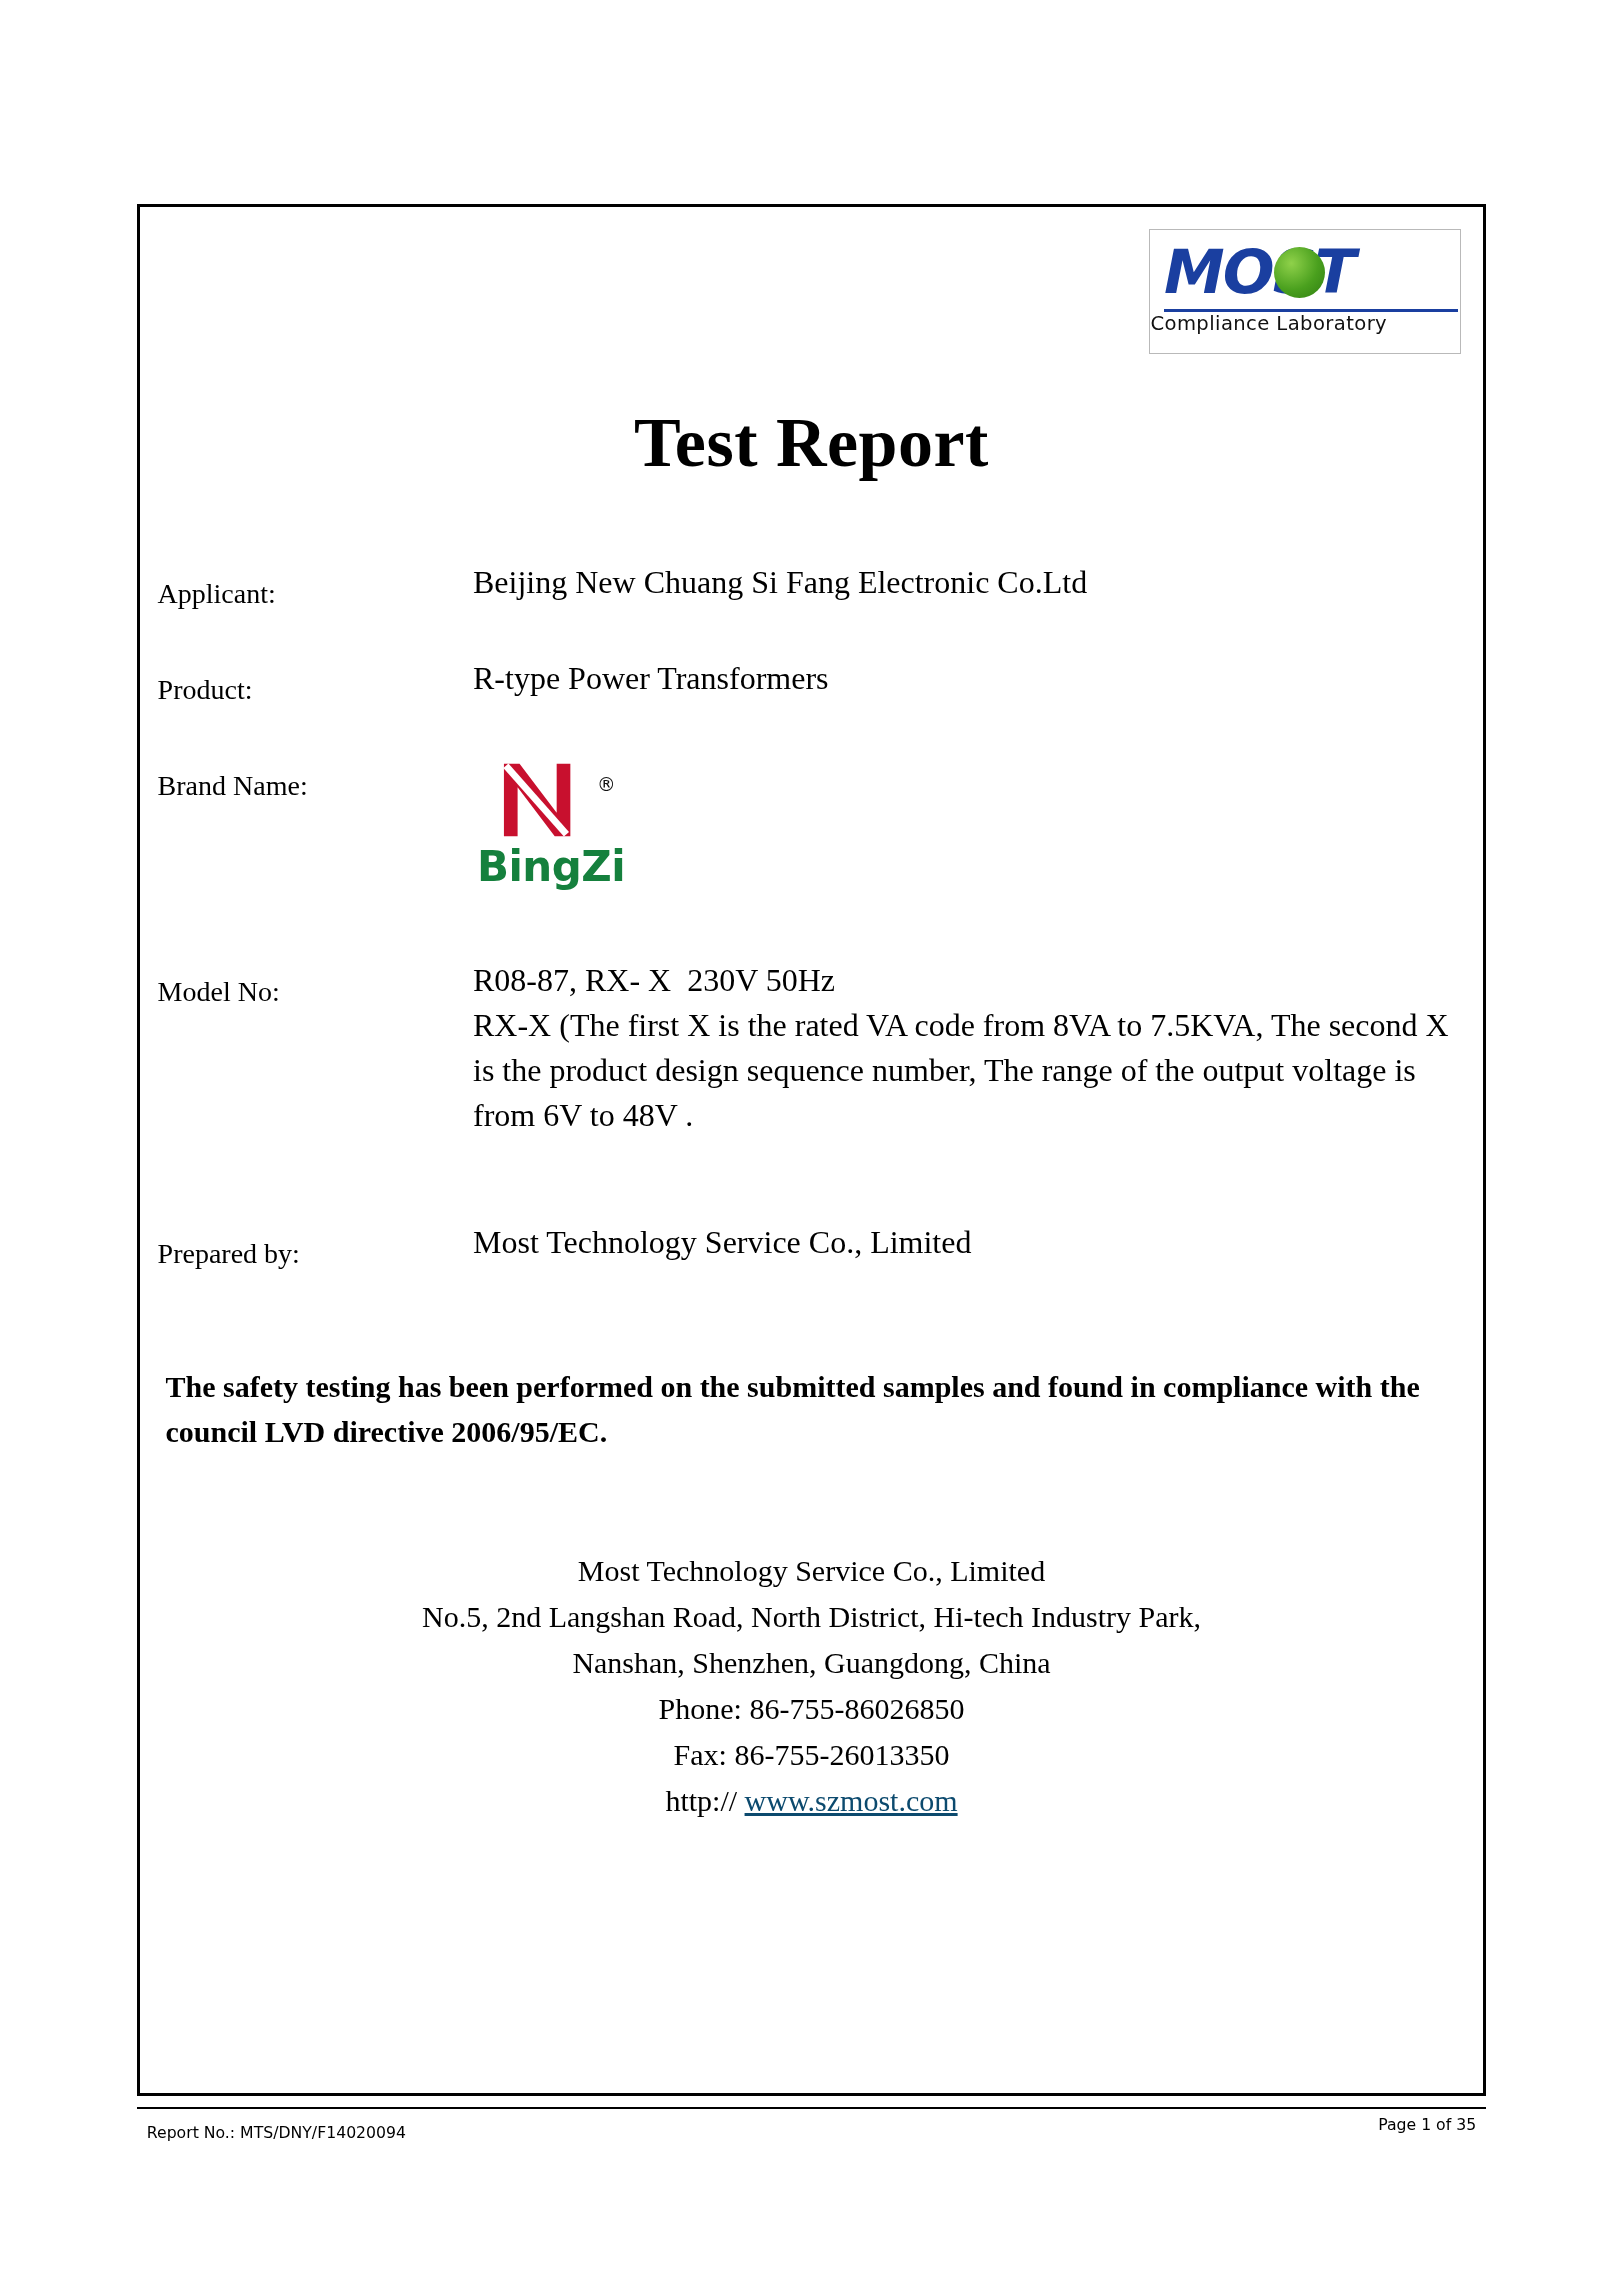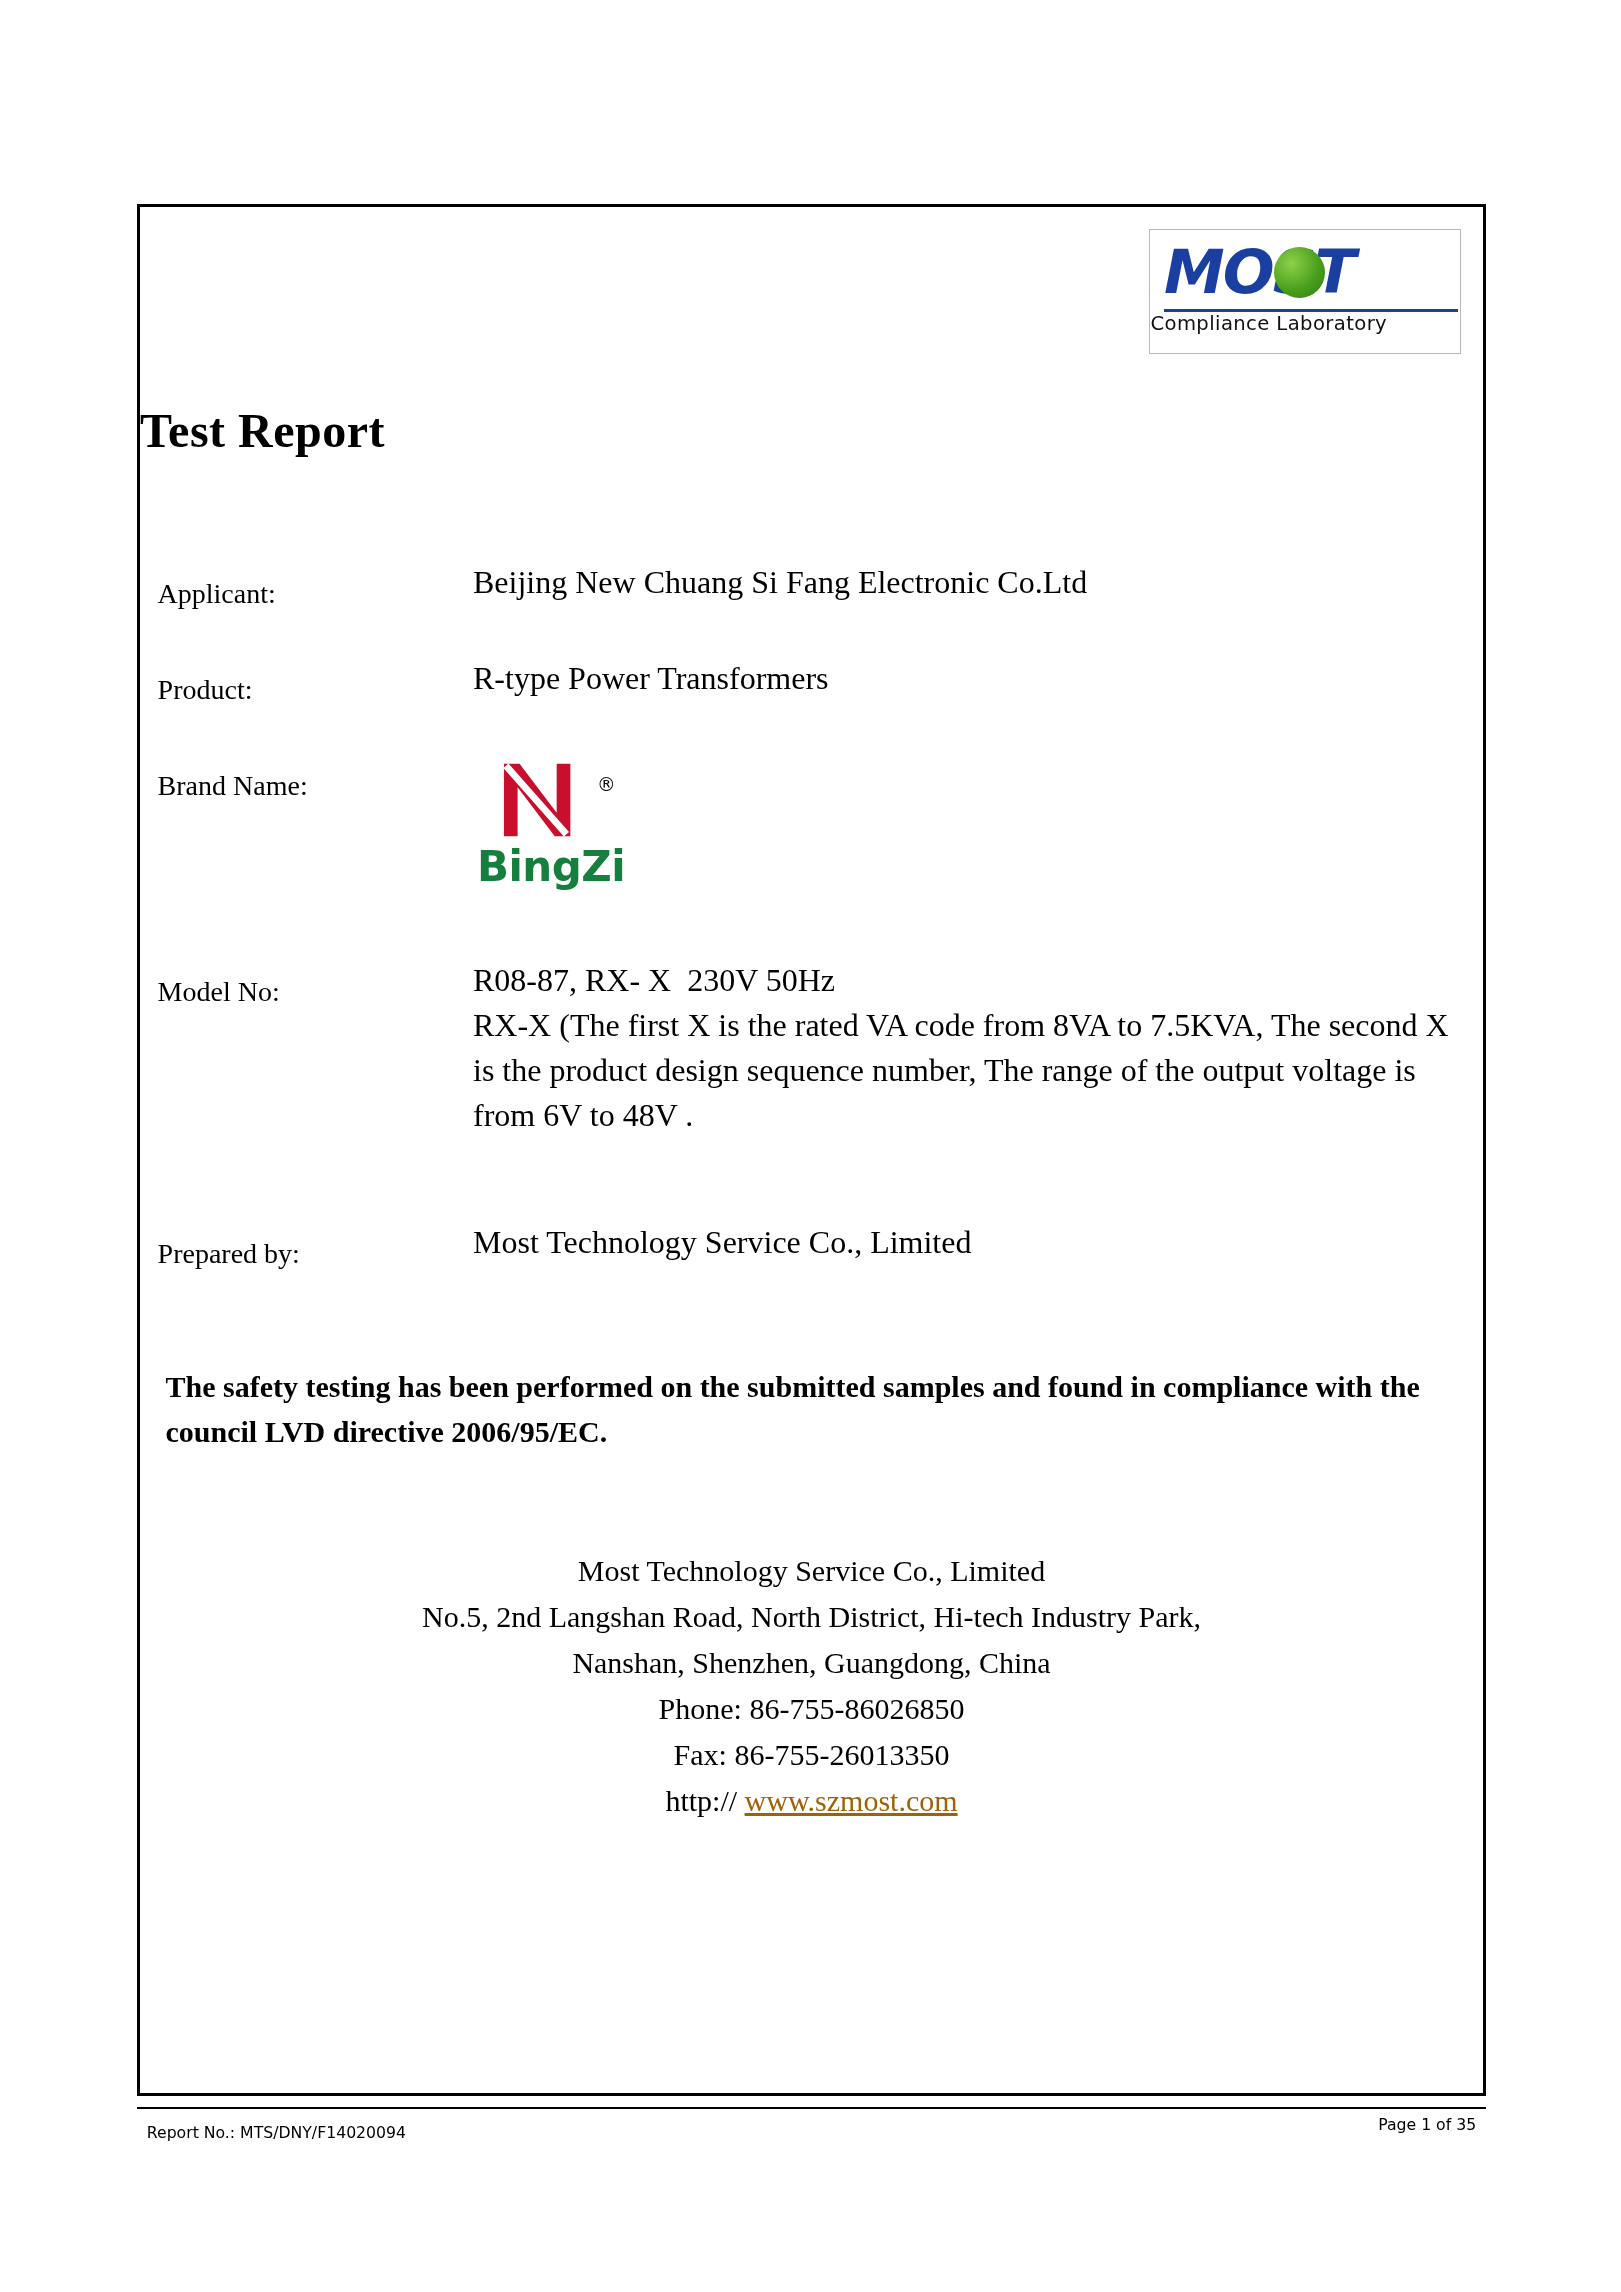--- a/index.html
+++ b/index.html
@@ -95,21 +95,22 @@
     color: #111111;
     letter-spacing: 0.4px;
   }
 
   
   .doc-title {
     position: absolute;
     left: 0;
     top: 196px;
     width: 100%;
-    font-size: 48px;
+    text-align: center;
+    font-size: 70px;
     font-weight: 700;
     letter-spacing: 0.5px;
   }
 
   
   .fields {
     position: absolute;
     left: 0;
     top: 353px;
     width: 100%;
@@ -185,21 +186,21 @@
   .addr {
     position: absolute;
     left: 25.5px;
     right: 25.5px;
     top: 1341px;
     text-align: center;
     font-size: 30px;
     line-height: 46px;
   }
   .addr .url {
-    color: #a16207;
+    color: #0c4a6e;
     text-decoration: underline;
   }
 
   
   .footer-rule {
     position: absolute;
     left: 137px;
     top: 2107px;
     width: 1349px;
     height: 2px;

